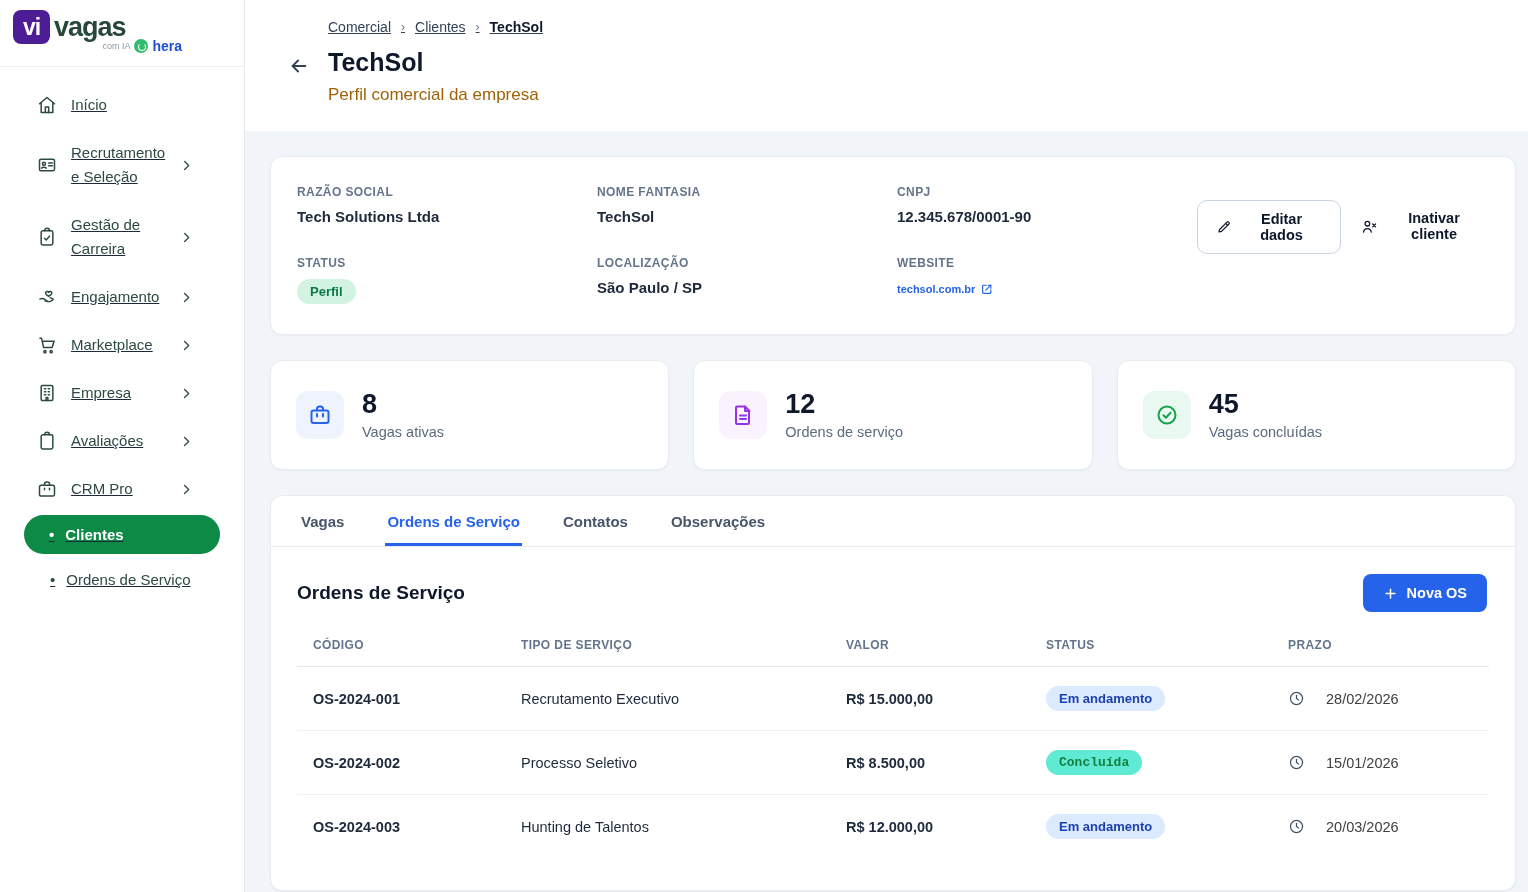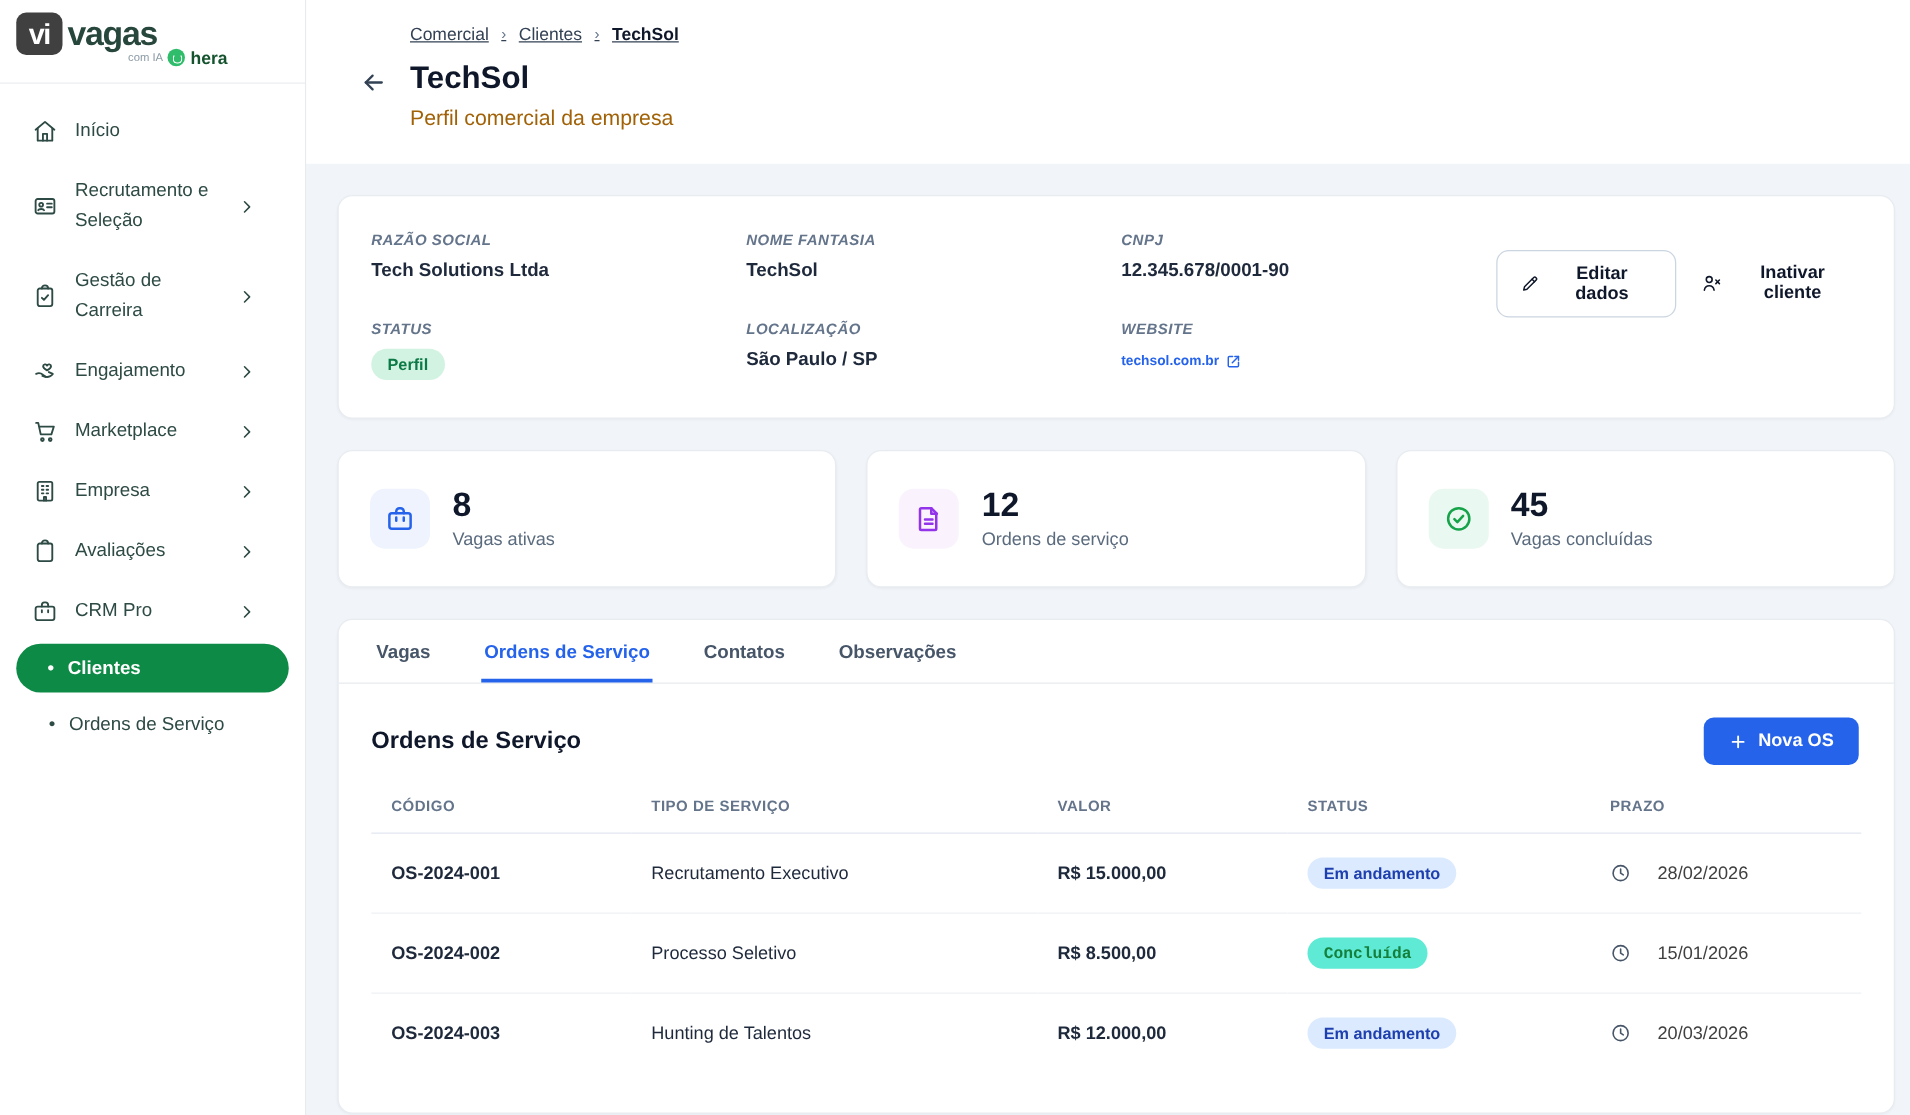--- a/index.html
+++ b/index.html
@@ -9,29 +9,29 @@
     background:#f1f5f9;
     display:flex;
     color:#1e293b;
   }
   svg { display:block; }
 
   
   .sidebar { width:245px; min-width:245px; background:#fff; border-right:1px solid #e8eaee; display:flex; flex-direction:column; }
   .logo-area { padding:10px 14px 12px 13px; border-bottom:1px solid #eceef1; }
   .logo-row { display:flex; align-items:flex-start; }
-  .logo-box { width:37px; height:34px; background:#404040; border-radius:8px; color:#fff; font-weight:bold; font-size:23px; display:grid; place-items:center; letter-spacing:-1px; }
+  .logo-box { width:37px; height:34px; background:#4c1d95; border-radius:8px; color:#fff; font-weight:bold; font-size:23px; display:grid; place-items:center; letter-spacing:-1px; }
   .logo-word { font-size:27px; font-weight:bold; color:#27463c; letter-spacing:-1px; margin:2px 0 0 4px; }
   .logo-sub { display:flex; align-items:center; gap:4px; justify-content:flex-end; margin-top:-6px; padding-right:48px; }
   .logo-tagline { font-size:9px; color:#8a9aa5; }
   .logo-hera-dot { width:14px; height:14px; border-radius:50%; background:#2fbd6b; position:relative; }
   .logo-hera-dot::after { content:""; position:absolute; left:4px; top:4px; width:6px; height:6px; border:1.6px solid #fff; border-top-color:transparent; border-radius:50%; }
-  .logo-hera { font-size:14px; font-weight:bold; color:#14532d; }
-
-  .menu { padding:14px 1px 0; }
+  .logo-hera { font-size:14px; font-weight:bold; color:#1d4ed8; }
+
+  .menu { padding:14px 12px 0;text-decoration:underline; }
   .menu-item { display:flex; align-items:center; gap:14px; padding:12px 38px 12px 25px; font-size:15px; color:#2d4a44; cursor:pointer; line-height:1.6; }
   .menu-item .mi-icon { flex:0 0 20px; }
   .menu-item .mi-label { flex:1; max-width:118px; }
   .menu-item .chev { margin-left:auto; }
   .submenu-item { display:flex; align-items:center; gap:11px; font-size:15px; color:#2d4a44; cursor:pointer; }
   .submenu-item.active { background:#0e8a47; color:#fff; font-weight:bold; border-radius:24px; margin:2px 12px 4px; padding:11px 16px 11px 25px; }
   .submenu-item.plain { padding:13px 16px 13px 38px; }
   .bullet { font-size:15px; line-height:1; }
 
   
@@ -45,21 +45,21 @@
   .page-title { font-size:25px; font-weight:bold; color:#0f172a; margin:13px 0 8px; }
   .page-subtitle { font-size:17px; color:#a16207; }
 
   .content { flex:1; padding:25px 12px 0 25px; }
 
   
   .card { background:#fff; border:1px solid #e8ecf0; border-radius:12px; box-shadow:0 1px 2px rgba(15,23,42,.04); }
   .info-card { padding:28px 28px 30px 26px; display:flex; }
   .info-cols { display:flex; flex:1; }
   .info-col { width:300px; display:flex; flex-direction:column; gap:31px; }
-  .field-label { font-size:12px; font-weight:bold; letter-spacing:.4px; color:#64748b; margin-bottom:9px;font-style:italic; }
+  .field-label { font-size:12px; font-weight:bold; letter-spacing:.4px; color:#64748b; margin-bottom:9px; }
   .field-value { font-size:15px; font-weight:bold; color:#1e293b; }
   .badge { display:inline-flex; align-items:center; border-radius:999px; font-size:13px; font-weight:bold; padding:5px 13px; }
   .badge.active-green { background:#d3f3e2; color:#0b7a46; }
   .website-link { font-size:11px; font-weight:bold; color:#2563eb; text-decoration:none; display:inline-flex; align-items:center; gap:5px; cursor:pointer; }
   .info-actions { margin-left:auto; display:flex; align-items:flex-start; gap:14px; padding-top:15px; }
   .btn { cursor:pointer; font-family:inherit; display:inline-flex; align-items:center; gap:9px; font-size:14.5px; font-weight:bold; }
   .btn-outline { border:1px solid #cbd5e1; border-radius:10px; padding:10px 18px; background:#fff; color:#0f172a; }
   .btn-ghost { border:none; background:transparent; color:#0f172a; padding:10px 6px; }
 
   

